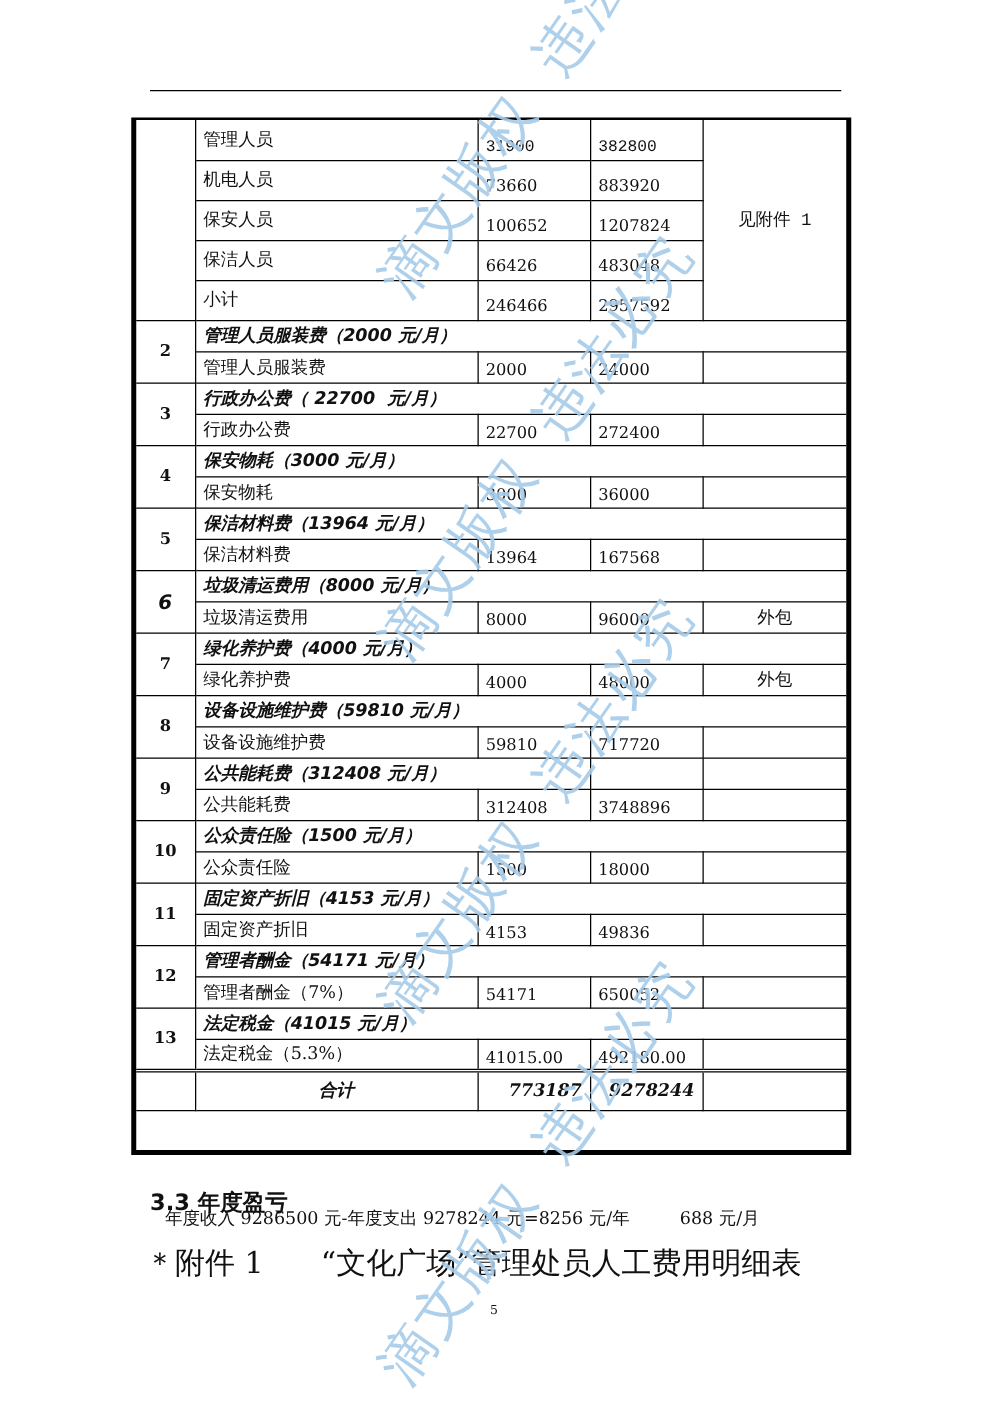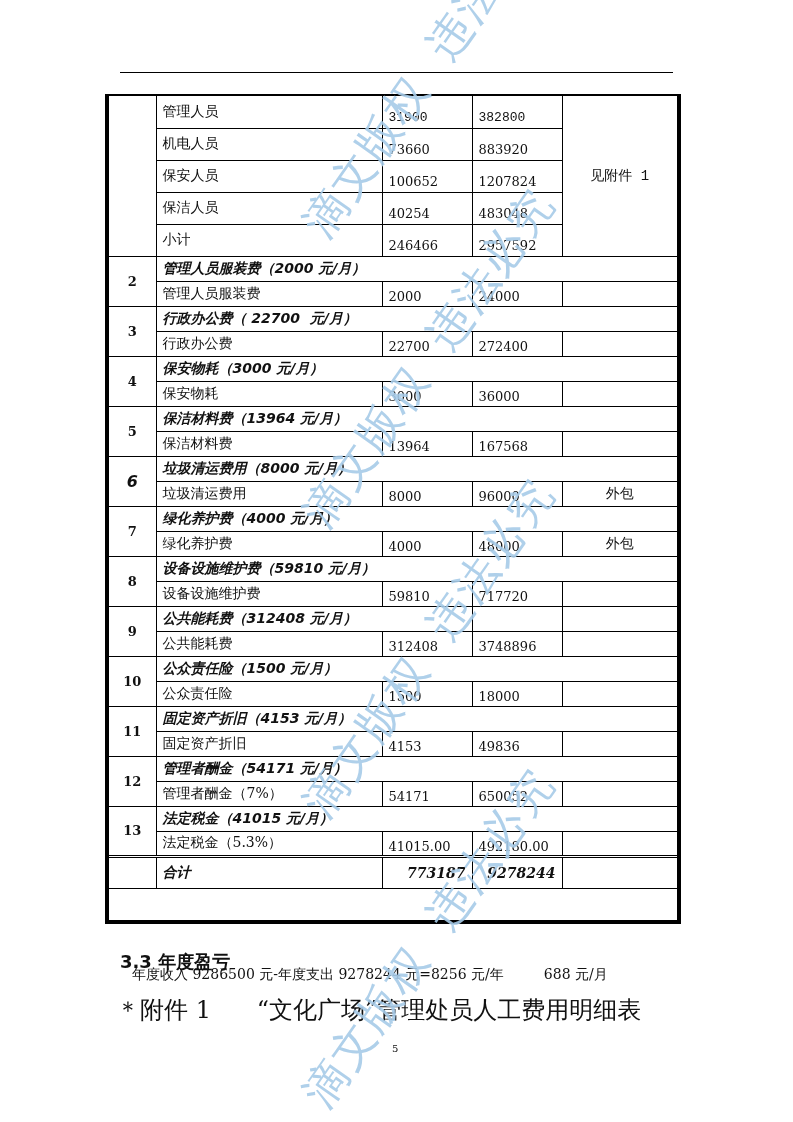--- a/index.html
+++ b/index.html
@@ -29,21 +29,21 @@
   .r33 { height: 32px; }
   .r26 { height: 25px; }
   .rtot { height: 32px; }
   .no { text-align: center; font-weight: bold; font-size: 13px; padding: 0; }
   .no.italic6 { font-family: "DejaVu Sans", sans-serif; font-style: italic; font-size: 16px; }
   .sec-title { font-weight: bold; font-style: italic; font-family: "DejaVu Sans", "Liberation Sans", sans-serif; font-size: 14px; }
   .num { font-size: 13px; padding-top: 6px !important; }
   .num-top { vertical-align: bottom !important; padding-bottom: 3px !important; }
   .remark { text-align: center; }
   tr.total td { border-top: 3px double #000; }
-  .tot-label, .tot-num { font-weight: bold; font-style: italic; }
+  .tot-label, .tot-num { font-weight: bold; font-style: italic; text-align: center; }
   .tot-num { text-align: right; font-size: 14px; }
 
   .section-heading {
     position: absolute; left: 120px; top: 930px; font-size: 18px; font-weight: bold;
     font-family: "DejaVu Sans", "Liberation Sans", sans-serif; color: #111; margin-top: 20px;
   }
   .summary-line { position: absolute; left: 132px; top: 966px; font-size: 14px; white-space: pre; }
   .attachment-line { position: absolute; left: 116px; top: 994px; font-size: 24px; white-space: pre; }
   .page-number { position: absolute; left: 392px; top: 1043px; font-size: 10px; }
 
@@ -81,21 +81,21 @@
         <td class="num num-top">73660</td>
         <td class="num num-top">883920</td>
       </tr>
       <tr class="r33">
         <td>保安人员</td>
         <td class="num num-top">100652</td>
         <td class="num num-top">1207824</td>
       </tr>
       <tr class="r33">
         <td>保洁人员</td>
-        <td class="num num-top">40254</td>
+        <td class="num num-top">66426</td>
         <td class="num num-top">483048</td>
       </tr>
       <tr class="r33">
         <td>小计</td>
         <td class="num num-top">246466</td>
         <td class="num num-top">2957592</td>
       </tr>
 
       <tr class="r26">
         <td rowspan="2" class="no">2</td>

